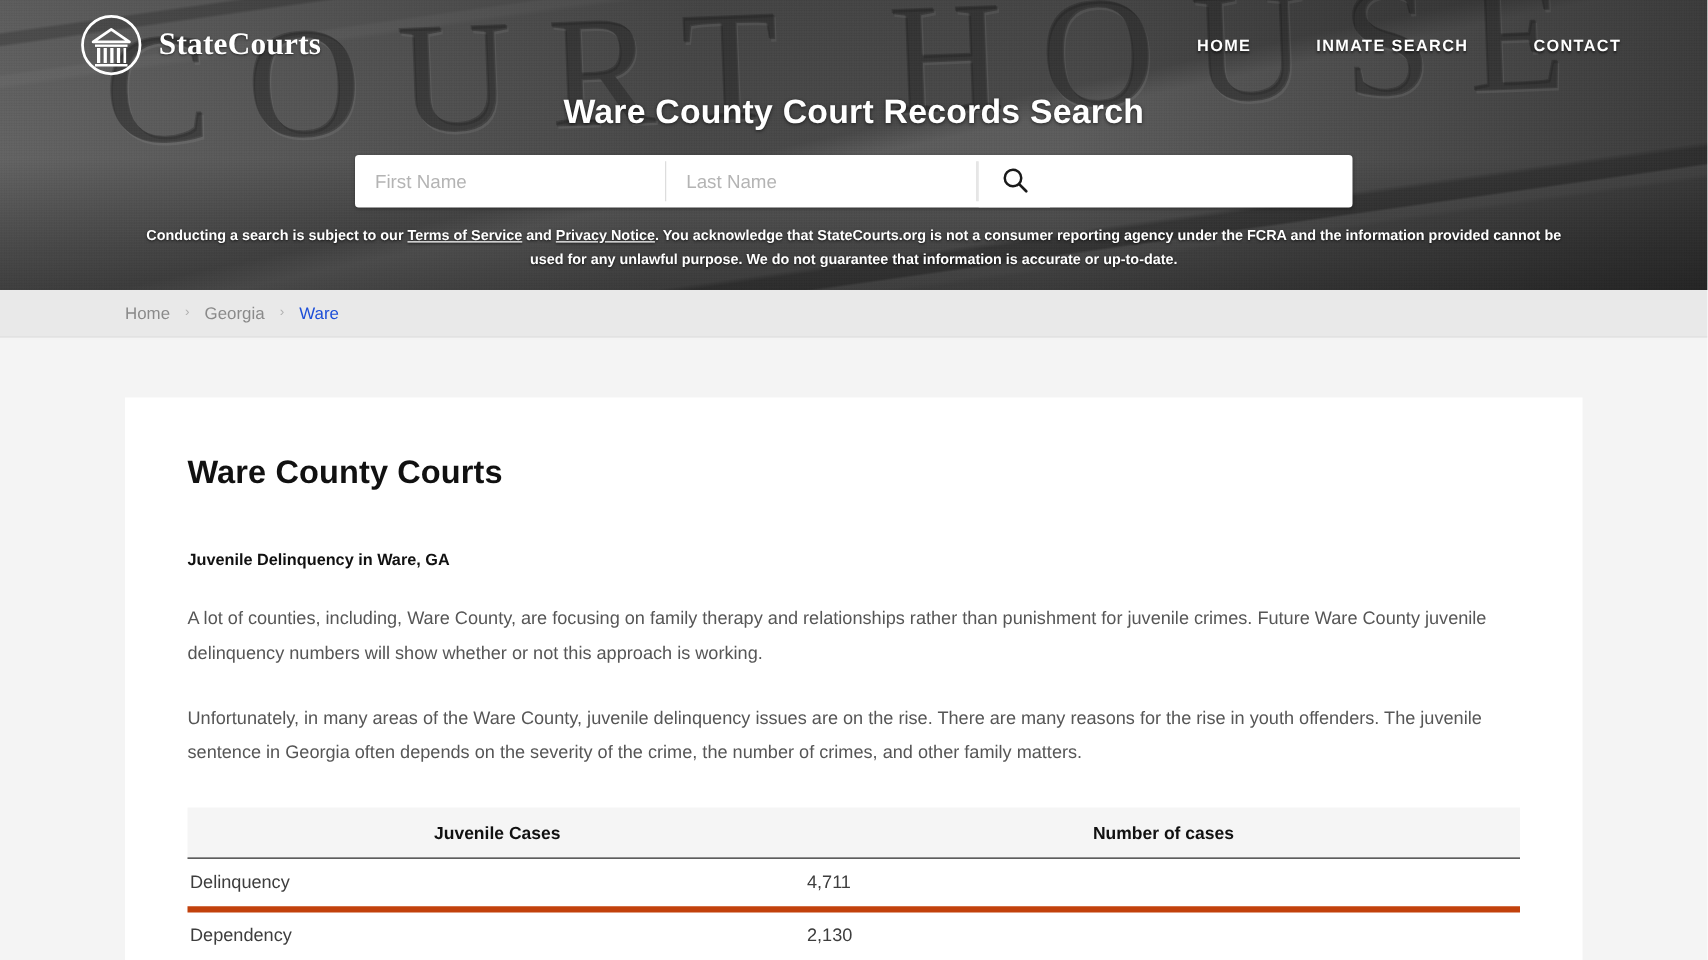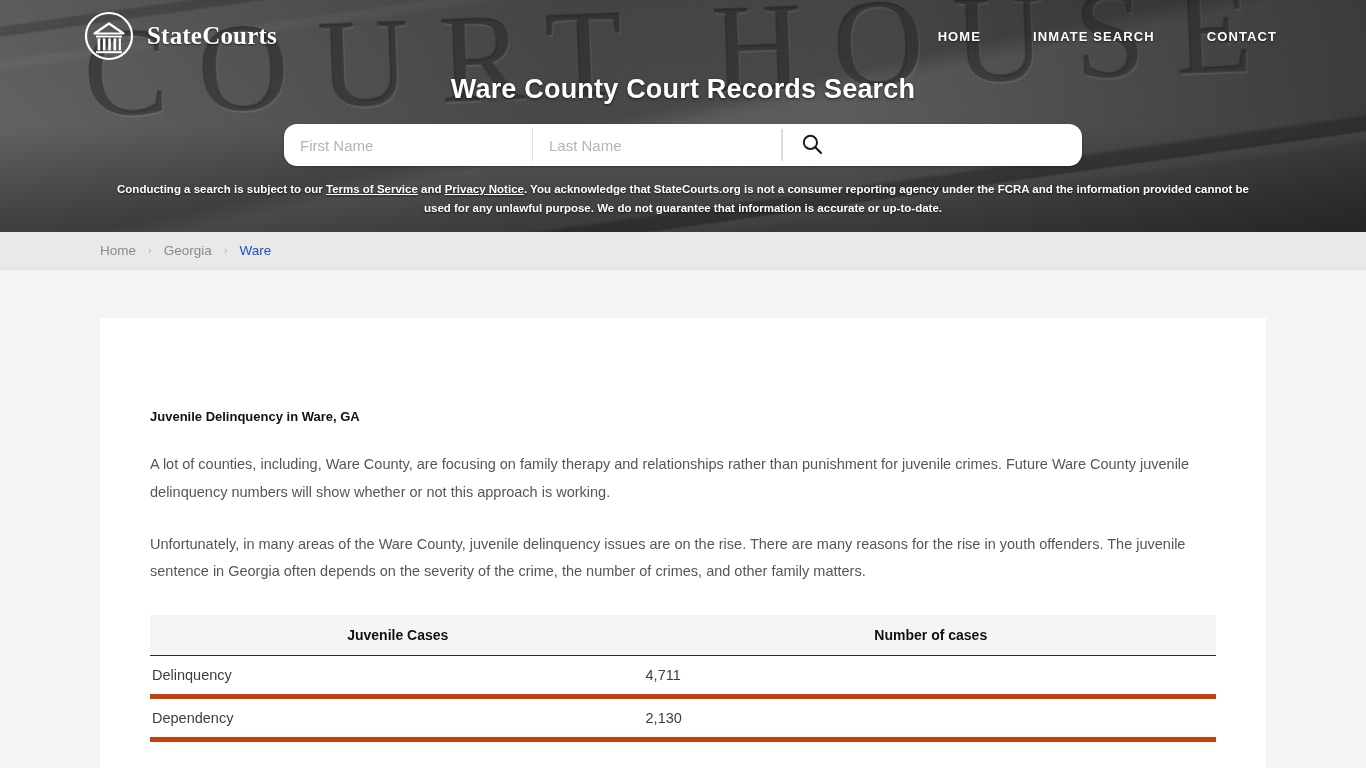--- a/index.html
+++ b/index.html
@@ -68,21 +68,21 @@
     inset: 0;
     background: linear-gradient(180deg, rgba(20,20,20,0.42) 0%, rgba(30,30,30,0.30) 55%, rgba(15,15,15,0.52) 100%);
   }
   .hero-inner { position: relative; z-index: 5; }
 
   
   .topbar {
     display: flex;
     align-items: center;
     justify-content: space-between;
-    padding: 0 84px;
+    padding: 0 64px;
     height: 72px;
   }
   .brand { display: flex; align-items: center; gap: 13px; }
   .logo-mark { width: 50px; height: 50px; display: block; }
   .brand-name {
     font-family: "Liberation Serif", serif;
     font-size: 25px;
     font-weight: bold;
     color: #ffffff;
     letter-spacing: .2px;
@@ -109,21 +109,21 @@
     text-shadow: 0 1px 3px rgba(0,0,0,.6);
     margin-top: 2px;
   }
 
   
   .search-wrap {
     margin: 19px auto 0;
     width: 798px;
     height: 42px;
     background: #ffffff;
-    border-radius: 13px;
+    border-radius: 3px;
     display: flex;
     align-items: stretch;
     box-shadow: 0 1px 3px rgba(0,0,0,.3);
     overflow: hidden;
   }
   .search-field {
     border: 0;
     outline: 0;
     font-family: "Liberation Sans", sans-serif;
     font-size: 15px;
@@ -321,20 +321,21 @@
 
 <div class="crumbbar">
   <a class="crumb">Home</a>
   <span class="crumb-sep">›</span>
   <a class="crumb">Georgia</a>
   <span class="crumb-sep">›</span>
   <span class="crumb current">Ware</span>
 </div>
 
 <div class="card">
+  <h2 class="page-title">Ware County Courts</h2>
   <h3 class="section-title">Juvenile Delinquency in Ware, GA</h3>
   <p class="para">A lot of counties, including, Ware County, are focusing on family therapy and relationships rather than punishment for juvenile crimes. Future Ware County juvenile delinquency numbers will show whether or not this approach is working.</p>
   <p class="para">Unfortunately, in many areas of the Ware County, juvenile delinquency issues are on the rise. There are many reasons for the rise in youth offenders. The juvenile sentence in Georgia often depends on the severity of the crime, the number of crimes, and other family matters.</p>
 
   <table class="data-table">
     <colgroup>
         <col class="col-a">
         <col class="col-b">
       </colgroup>
     <thead>

